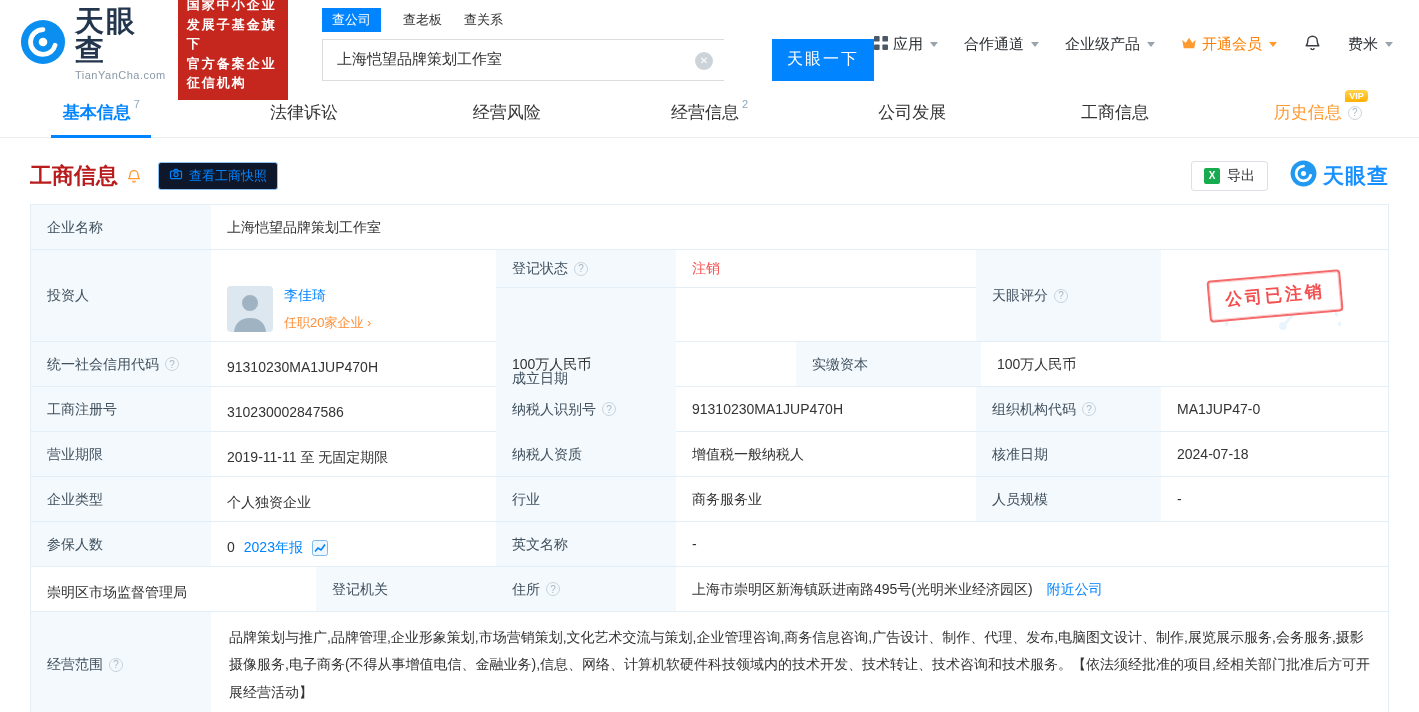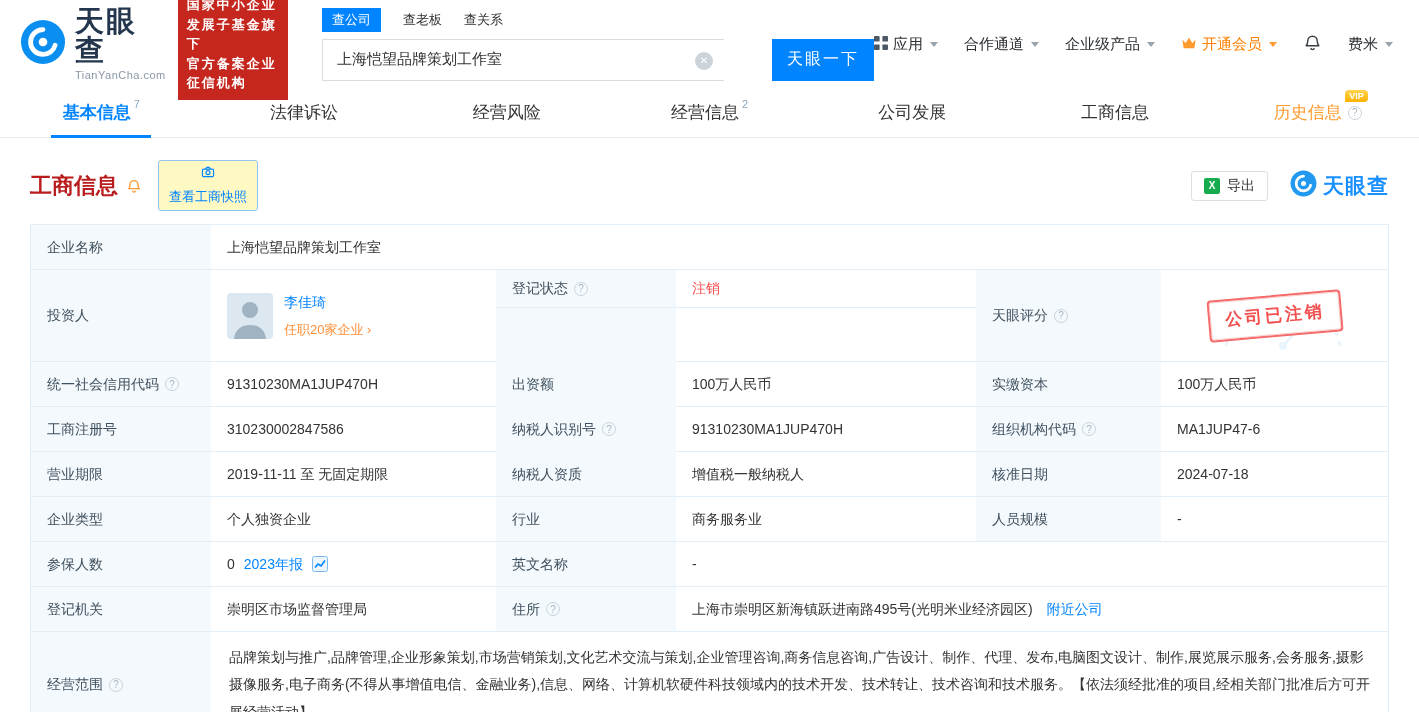--- a/index.html
+++ b/index.html
@@ -50,37 +50,37 @@
   .vip-badge { position: absolute; top: -11px; right: -26px; background: linear-gradient(#ffd34e, #ffb100);
     color: #fff; font-size: 9px; font-weight: 700; padding: 1px 4px; border-radius: 4px 4px 4px 0; }
   .q { display: inline-flex; align-items: center; justify-content: center; width: 14px; height: 14px;
     border-radius: 50%; border: 1px solid #c9d4dd; color: #a9b6c2; font-size: 10px; margin-left: 6px;
     cursor: pointer; flex: 0 0 auto; }
   
   .section-hd { display: flex; align-items: center; margin: 22px 30px 13px; }
   .sec-title { font-size: 22px; font-weight: 700; color: #b91c1c; }
   .sec-bell { margin-left: 8px; cursor: pointer; display: flex; }
   .snap-btn { margin-left: 16px; display: inline-flex; align-items: center; gap: 6px; cursor: pointer;
-    border: 1px solid #8ec5f5; color: #0084ff; background: #fef9c3; font-size: 13px; padding: 4px 10px;
-    border-radius: 3px; font-family: inherit; flex-direction: column; }
+    border: 1px solid #8ec5f5; color: #0084ff; background: #0f172a; font-size: 13px; padding: 4px 10px;
+    border-radius: 3px; font-family: inherit; }
   .sec-right { margin-left: auto; display: flex; align-items: center; gap: 22px; }
   .export-btn { display: inline-flex; align-items: center; gap: 7px; border: 1px solid #dcdfe3; cursor: pointer;
     border-radius: 3px; background: #fff; font-size: 14px; color: #333; padding: 5px 12px; font-family: inherit; }
   .excel-ico { width: 16px; height: 16px; background: #17ab4f; border-radius: 2px; color: #fff; font-size: 10px;
     font-weight: 700; display: flex; align-items: center; justify-content: center; }
   .watermark { display: flex; align-items: center; gap: 6px; opacity: .9; }
   .wm-text { font-size: 21px; font-weight: 700; color: #0084ff; letter-spacing: 1px; }
   
   .tbl { margin: 0 30px; border: 1px solid #e4eef6; }
   .trow { display: flex; border-bottom: 1px solid #e4eef6; min-height: 45px; }
   .trow:last-child { border-bottom: none; }
   .tc { display: flex; align-items: center; padding: 8px 16px; font-size: 14px; line-height: 1.5; color: #333; }
   .lbl { background: #f3f9fc; color: #40505e; flex-shrink: 0; }
   .w1 { width: 180px; flex: 0 0 180px; }
-  .w2 { width: 285px; flex: 0 0 285px; }
+  .w2 { width: 285px; flex: 0 0 285px; align-items: flex-end; }
   .w3 { width: 180px; flex: 0 0 180px; }
   .w4 { width: 300px; flex: 0 0 300px; }
   .w5 { width: 185px; flex: 0 0 185px; }
   .grow { flex: 1 1 auto; min-width: 0; }
   .row-investor { height: 92px; }
   .mid-block { width: 480px; flex: 0 0 480px; display: flex; flex-direction: column; }
   .sub-row { flex: 1; display: flex; text-align: right; }
   .sub-row + .sub-row { border-top: 1px solid #e4eef6; flex-direction: column; }
   .link-blue { color: #0084ff; text-decoration: none; cursor: pointer; }
   .link-orange { color: #ff8d35; text-decoration: none; cursor: pointer; font-size: 13px; }
@@ -298,39 +298,38 @@
       <span class="stamp">公司已注销</span>
     </div>
   </div>
 
   <div class="trow">
     <div class="tc lbl w1">
       <span>统一社会信用代码</span>
       <span class="q">?</span>
     </div>
     <div class="tc w2">91310230MA1JUP470H</div>
-    <div class="tc lbl w3">出资额</div>
     <div class="tc w4">100万人民币</div>
     <div class="tc lbl w5">实缴资本</div>
     <div class="tc grow">100万人民币</div>
   </div>
 
   <div class="trow">
     <div class="tc lbl w1">工商注册号</div>
     <div class="tc w2">310230002847586</div>
     <div class="tc lbl w3">
       <span>纳税人识别号</span>
       <span class="q">?</span>
     </div>
     <div class="tc w4">91310230MA1JUP470H</div>
     <div class="tc lbl w5">
       <span>组织机构代码</span>
       <span class="q">?</span>
     </div>
-    <div class="tc grow">MA1JUP47-6</div>
+    <div class="tc grow">MA1JUP47-0</div>
   </div>
 
   <div class="trow">
     <div class="tc lbl w1">营业期限</div>
     <div class="tc w2">2019-11-11 至 无固定期限</div>
     <div class="tc lbl w3">纳税人资质</div>
     <div class="tc w4">增值税一般纳税人</div>
     <div class="tc lbl w5">核准日期</div>
     <div class="tc grow">2024-07-18</div>
   </div>
@@ -356,22 +355,22 @@
             <polyline points="3,11.5 6,8 9,10 13,4.5" fill="none" stroke="#0084ff" stroke-width="1.6"></polyline>
           </svg>
         </span>
       </span>
     </div>
     <div class="tc lbl w3">英文名称</div>
     <div class="tc grow">-</div>
   </div>
 
   <div class="trow">
+    <div class="tc w2">崇明区市场监督管理局</div>
     <div class="tc lbl w1">登记机关</div>
-    <div class="tc w2">崇明区市场监督管理局</div>
     <div class="tc lbl w3">
       <span>住所</span>
       <span class="q">?</span>
     </div>
     <div class="tc grow">
       <span>上海市崇明区新海镇跃进南路495号(光明米业经济园区)</span>
       <a class="link-blue nearby">附近公司</a>
     </div>
   </div>
 

